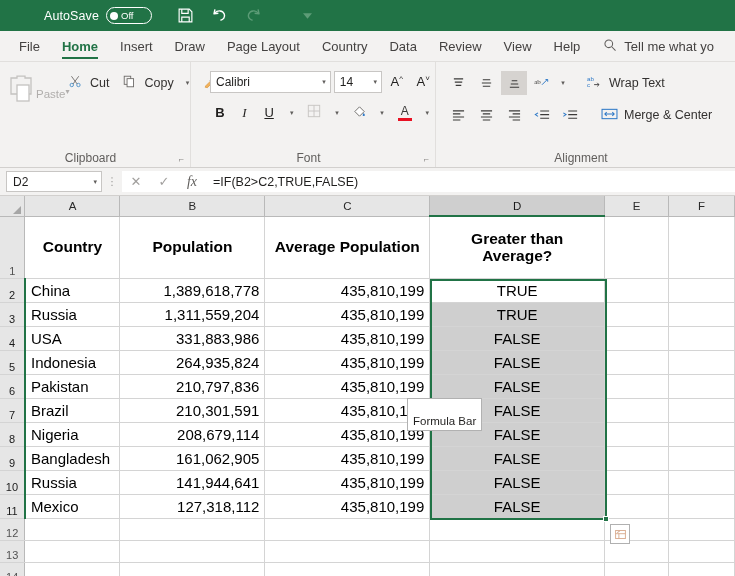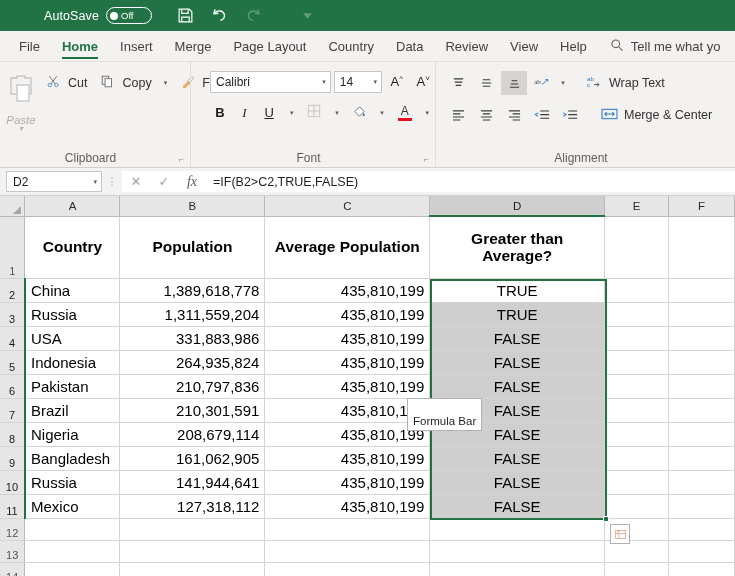--- a/index.html
+++ b/index.html
@@ -101,24 +101,23 @@
   .dialog-launcher {
     position: absolute; bottom: 3px; right: 6px;
     font-size: 9px; color: #8a8886;
   }
 
   
   .clipboard { width: 190px; }
   .clip-inner { display: flex; padding: 2px 0 0 6px; gap: 4px; }
   .paste-btn {
     width: 52px;
-    display: flex; flex-direction: column; align-items: center;
+    display: flex; flex-direction: row; align-items: center;
     padding-top: 4px;
     color: #b5b3b1;
-    font-style: italic;
   }
   .paste-btn .ptext { font-size: 11.5px; margin-top: 3px; color: #b0aeac; }
   .paste-btn .pchev { font-size: 8px; color: #b0aeac; line-height: 6px; }
   .clip-cmds { display: flex; flex-direction: row; gap: 2px; padding-top: 3px; }
   .cmd {
     display: flex; align-items: center; gap: 6px;
     height: 22px; padding: 0 5px;
     font-size: 12.5px; color: #333130;
     white-space: nowrap;
   }
@@ -326,21 +325,21 @@
   <div class="tab">
       <span>File</span>
     </div>
   <div class="tab active">
       <span>Home</span>
     </div>
   <div class="tab">
       <span>Insert</span>
     </div>
   <div class="tab">
-      <span>Merge</span>
+      <span>Draw</span>
     </div>
   <div class="tab">
       <span>Page Layout</span>
     </div>
   <div class="tab">
       <span>Country</span>
     </div>
   <div class="tab">
       <span>Data</span>
     </div>

